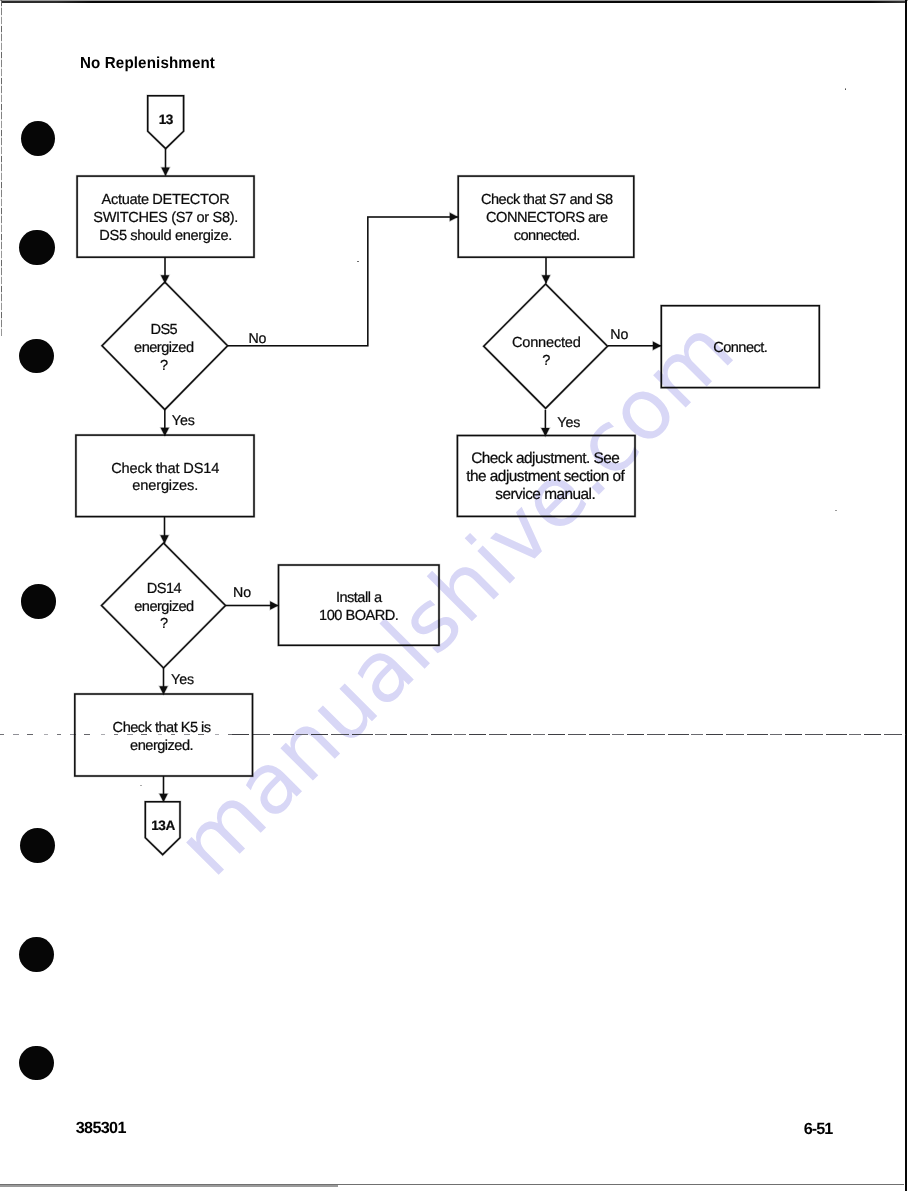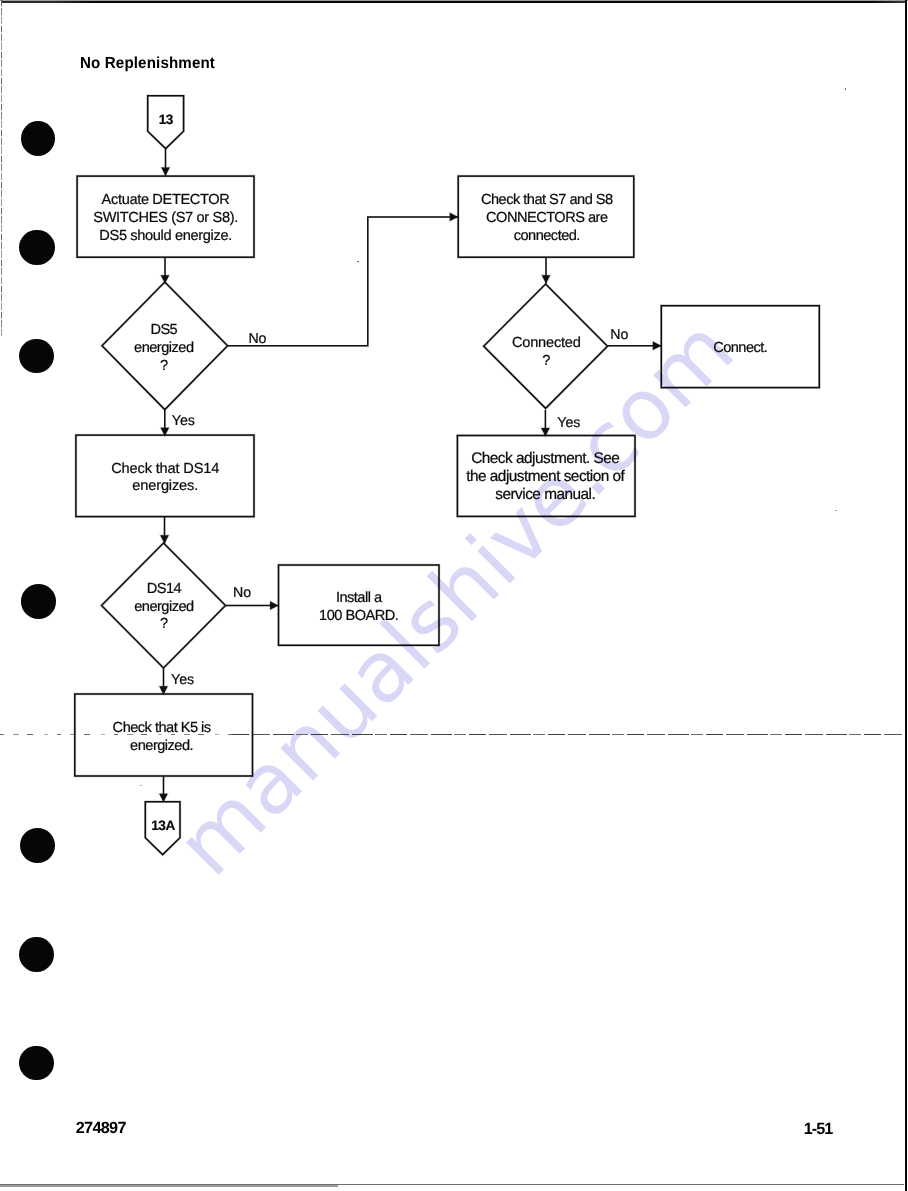--- a/index.html
+++ b/index.html
@@ -69,22 +69,22 @@
 <div class="punch" style="left:19.2px;top:936.7px;width:34.7px;height:35.3px;"></div>
 <div class="punch" style="left:19.2px;top:1045.7px;width:34.5px;height:34.8px;"></div>
 
 <div class="speck" style="left:844.6px;top:88px;width:1.8px;height:1.6px;"></div>
 <div class="speck" style="left:835.2px;top:509.8px;width:1.6px;height:1.4px;opacity:.55;"></div>
 <div class="speck" style="left:140.4px;top:784.5px;width:1.6px;height:1.4px;opacity:.45;"></div>
 <div class="speck" style="left:356.9px;top:260.8px;width:1.8px;height:1.5px;opacity:.8;"></div>
 
 <div class="title" style="left:80px;top:54.5px;font-size:16px;transform:scaleX(0.945);transform-origin:0 50%;">No Replenishment</div>
 
-<div class="footer" style="left:75.8px;top:1119px;font-size:16.2px;letter-spacing:-0.68px;">274897</div>
-<div class="footer" style="left:803.8px;top:1120px;font-size:16.2px;letter-spacing:-0.95px;">1-51</div>
+<div class="footer" style="left:75.8px;top:1119px;font-size:16.2px;letter-spacing:-0.68px;">385301</div>
+<div class="footer" style="left:803.8px;top:1120px;font-size:16.2px;letter-spacing:-0.95px;">6-51</div>
 
 <div class="wm" style="left:158px;top:825px;font-size:84px;transform:rotate(-45deg);transform-origin:0 0;">manualshive.com</div>
 
 <div class="foldline"></div>
 <div class="foldline2"></div>
 
 <svg id="flow" viewBox="0 0 908 1191">
 
   <g id="halo" fill="none" stroke="#0d0d0d" stroke-width="2.6" opacity="0.22">
       <path d="M 147.7 95.8 L 183.6 95.8 L 183.6 131.3 L 165.64999999999998 148.6 L 147.7 131.3 Z"></path>

